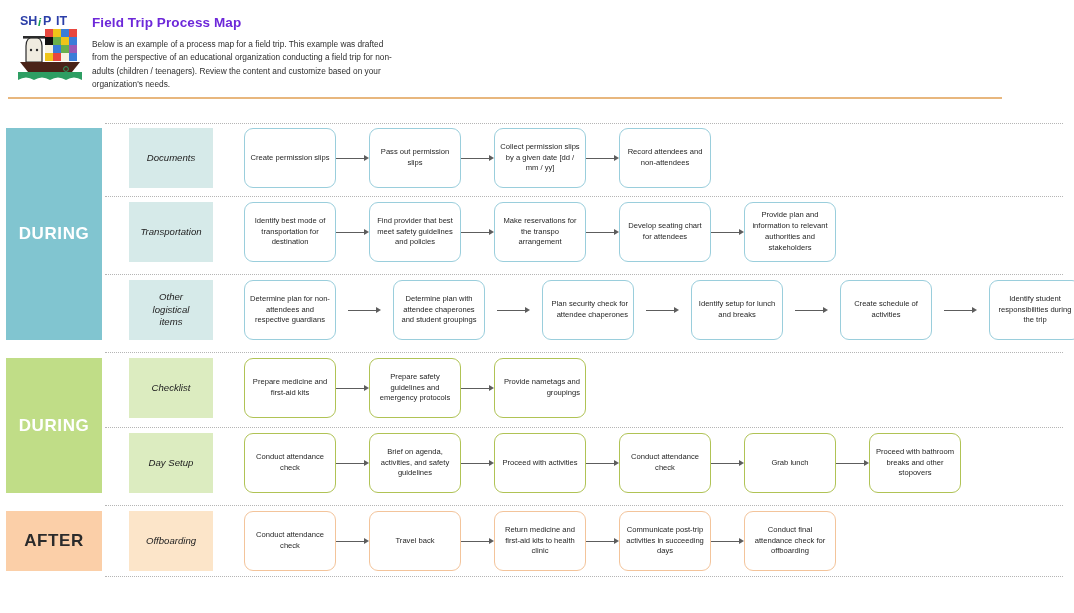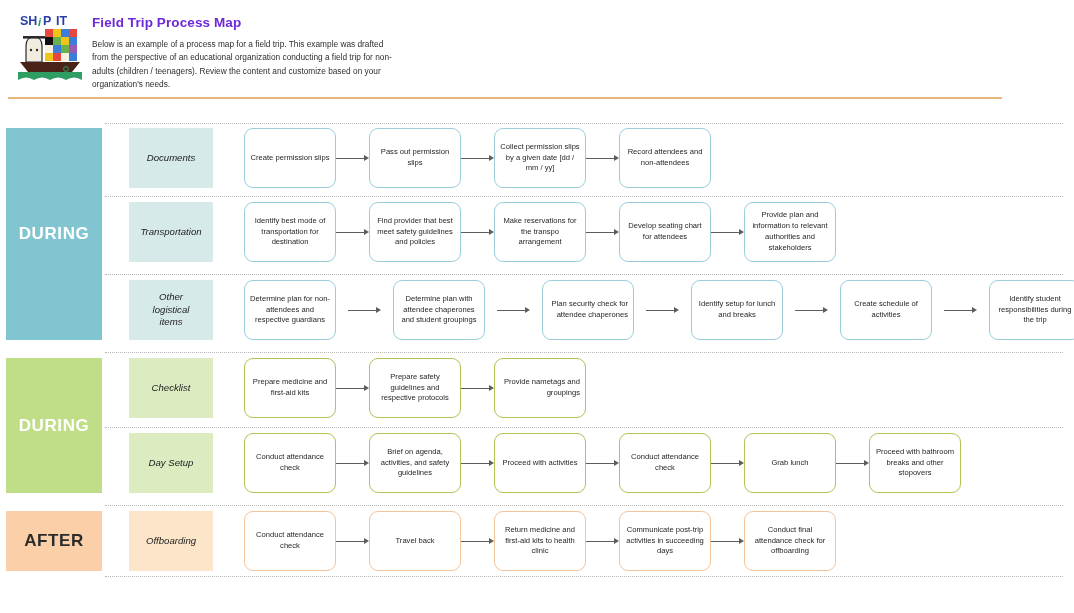--- a/index.html
+++ b/index.html
@@ -227,21 +227,21 @@
       </div>
       <div class="step" style="width: 92px; height: 60px;">Identify student responsibilities during the trip</div>
     </div>
     <div class="cat c-during" style="left: 129px; top: 254px; height: 60px; text-align: center;">Checklist</div>
     <div class="chain t-during" style="left: 244px; top: 254px; height: 60px;">
       <div class="step" style="width: 92px; height: 60px;">Prepare medicine and first-aid kits</div>
       <div class="arrow" style="width: 33px;">
         <div class="shaft"></div>
         <div class="head"></div>
       </div>
-      <div class="step" style="width: 92px; height: 60px;">Prepare safety guidelines and respective protocols</div>
+      <div class="step" style="width: 92px; height: 60px;">Prepare safety guidelines and emergency protocols</div>
       <div class="arrow" style="width: 33px;">
         <div class="shaft"></div>
         <div class="head"></div>
       </div>
       <div class="step" style="width: 92px; height: 60px; text-align: right;">Provide nametags and groupings</div>
     </div>
     <div class="cat c-during" style="left: 129px; top: 329px; height: 60px;">Day Setup</div>
     <div class="chain t-during" style="left: 244px; top: 329px; height: 60px;">
       <div class="step" style="width: 92px; height: 60px;">Conduct attendance check</div>
       <div class="arrow" style="width: 33px;">

